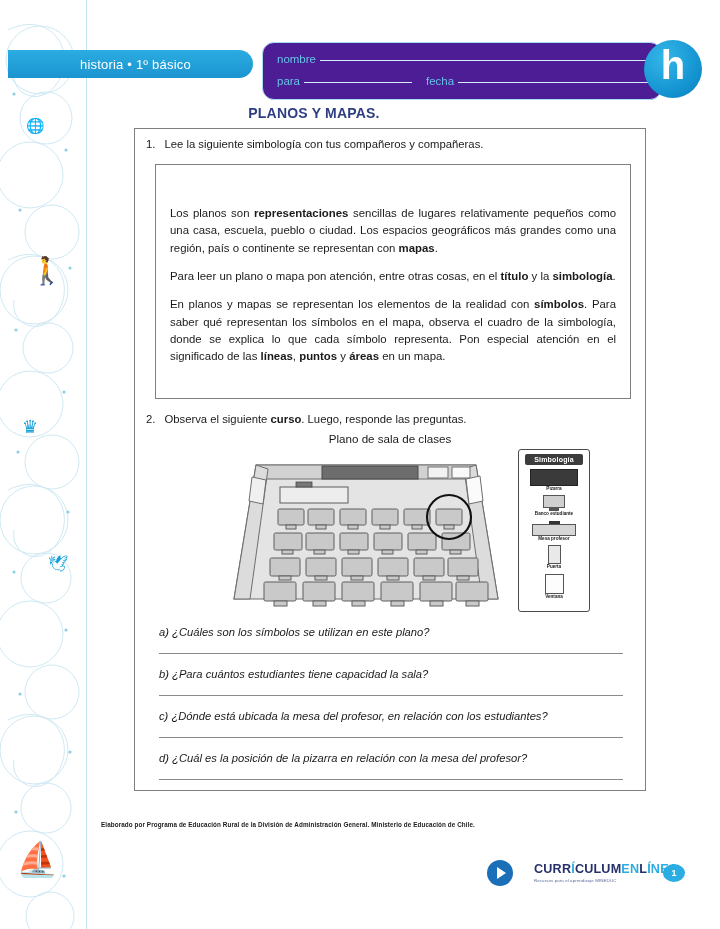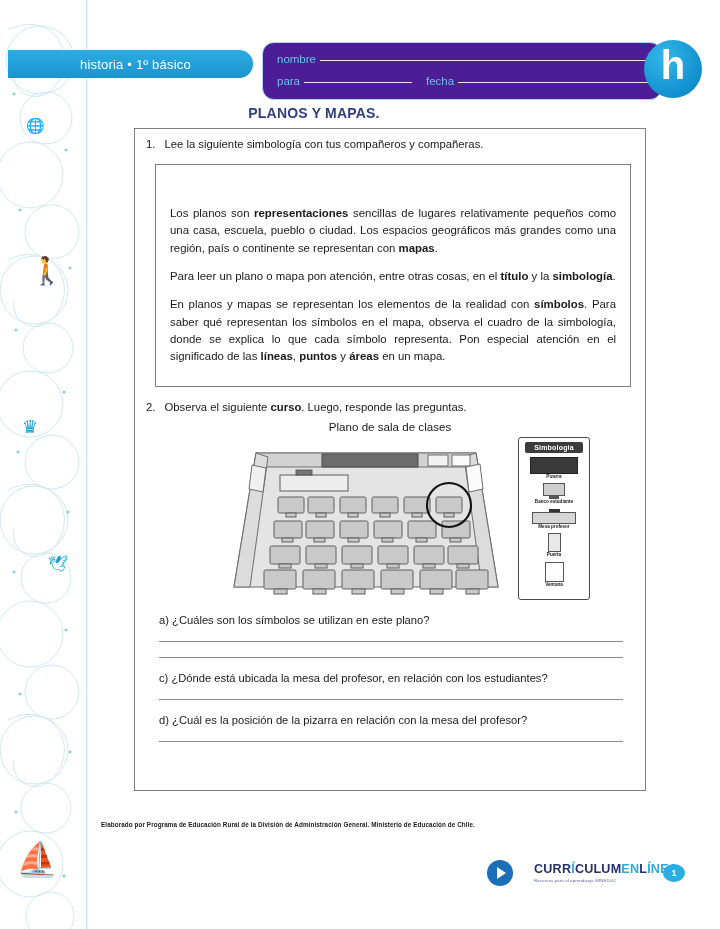--- a/index.html
+++ b/index.html
@@ -103,21 +103,21 @@
     margin: 14px 14px 0 20px;
     border: 1px solid #7f7f7f;
     padding: 40px 14px 16px 14px;
     min-height: 218px;
   }
   .info-box p {
     font-size: 11.4px; color: #1a1a1a;
     text-align: justify; line-height: 1.52;
     margin-bottom: 11px;
   }
-  .info-box p:last-child { margin-bottom: 4px; }
+  .info-box p:last-child { margin-bottom: 16px; }
   .info-box b { font-weight: 700; }
 
   
   .figure-title {
     text-align: center; font-size: 11.6px; color: #1a1a1a;
     margin-top: 7px;
   }
   .figure-wrap {
     position: relative; margin: 4px auto 0; width: 420px; height: 163px;
   }
@@ -145,21 +145,21 @@
   .sw-pizarra { width: 48px; height: 17px; background: #3a3a3a; border: 1px solid #222; }
   .sw-banco   { width: 22px; height: 13px; background: #cfcfcf; border: 1px solid #555; }
   .sw-banco-b { width: 10px; height: 3px; background: #555; margin: 0 auto; }
   .sw-mesa    { width: 44px; height: 12px; background: #d6d6d6; border: 1px solid #555; }
   .sw-mesa-b  { width: 11px; height: 3px; background: #333; margin: 0 auto; }
   .sw-puerta  { width: 13px; height: 19px; background: #e9e9e9; border: 1px solid #555; }
   .sw-ventana { width: 19px; height: 20px; background: #fdfdfd; border: 1.2px solid #555; }
 
   
   .questions { margin: 12px 22px 0 24px; }
-  .question { font-size: 11.2px; color: #1a1a1a; margin-top: 14px; }
+  .question { font-size: 11.2px; color: #1a1a1a; margin-top: 14px; font-style: italic; }
   .answer-rule {
     height: 1px; background: #8a8a8a;
     margin-top: 15px;
   }
 
   
   .credit {
     position: absolute; left: 101px; top: 821px;
     width: 540px;
     font-size: 6.3px; font-weight: 700; color: #1a1a1a;
@@ -405,20 +405,21 @@
         <div class="sw sw-ventana"></div>
         <div class="legend-label">Ventana</div>
       </div>
     </div>
   </div>
 
   <div class="questions">
     <div class="question">a) ¿Cuáles son los símbolos se utilizan en este plano?</div>
     <div class="answer-rule"></div>
 
+    <div class="question">b) ¿Para cuántos estudiantes tiene capacidad la sala?</div>
     <div class="answer-rule"></div>
 
     <div class="question">c) ¿Dónde está ubicada la mesa del profesor, en relación con los estudiantes?</div>
     <div class="answer-rule"></div>
 
     <div class="question">d) ¿Cuál es la posición de la pizarra en relación con la mesa del profesor?</div>
     <div class="answer-rule"></div>
   </div>
 </div>
 

